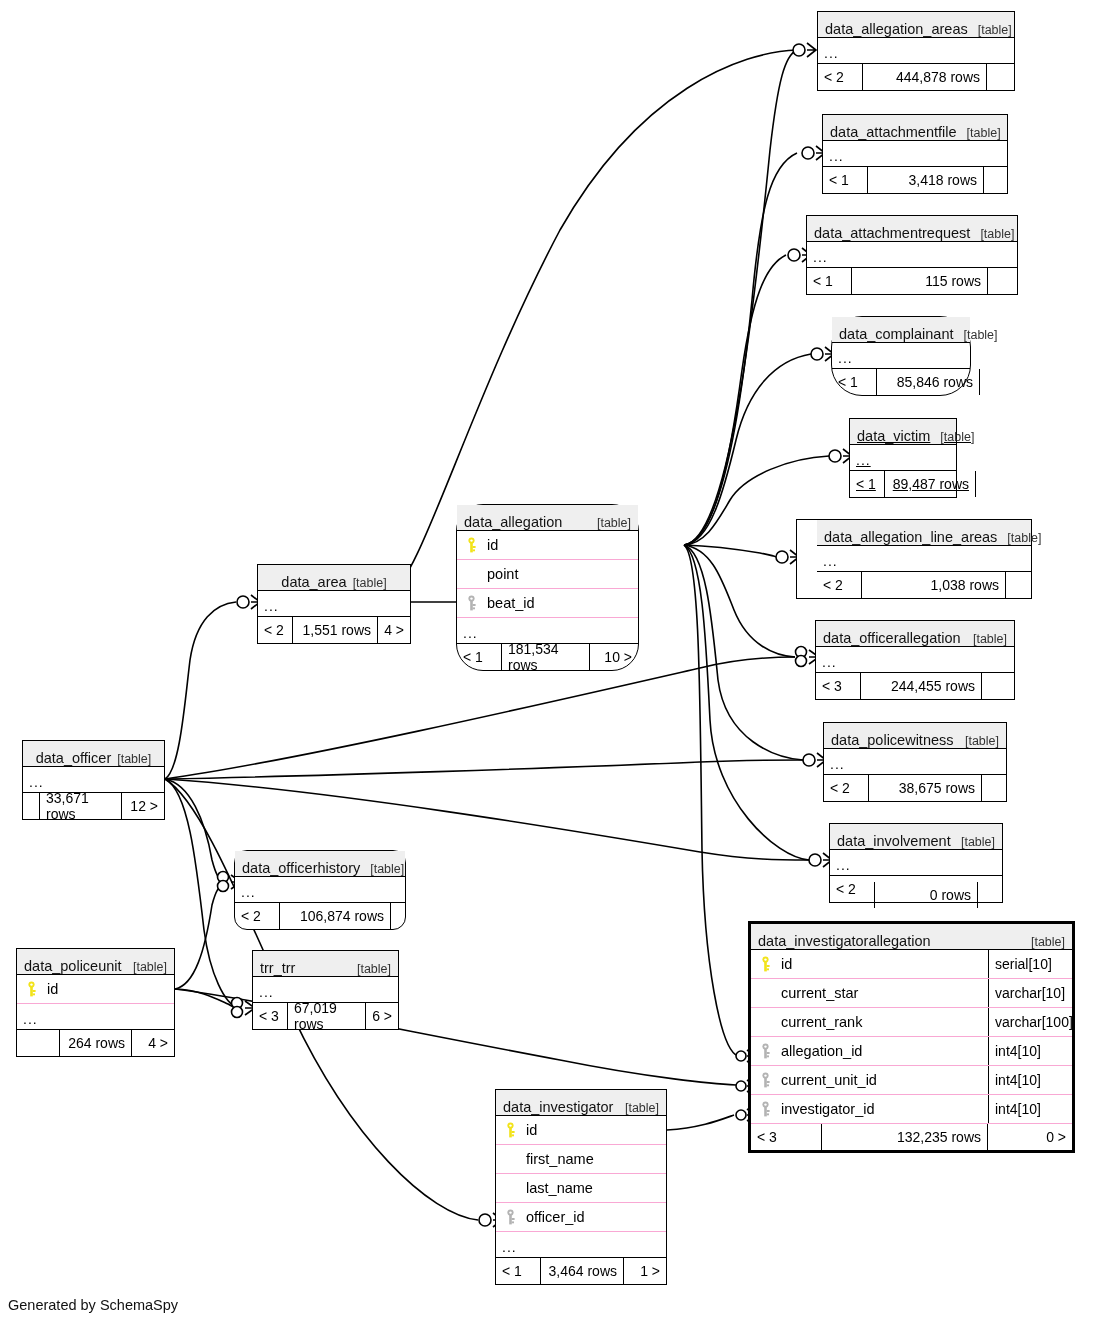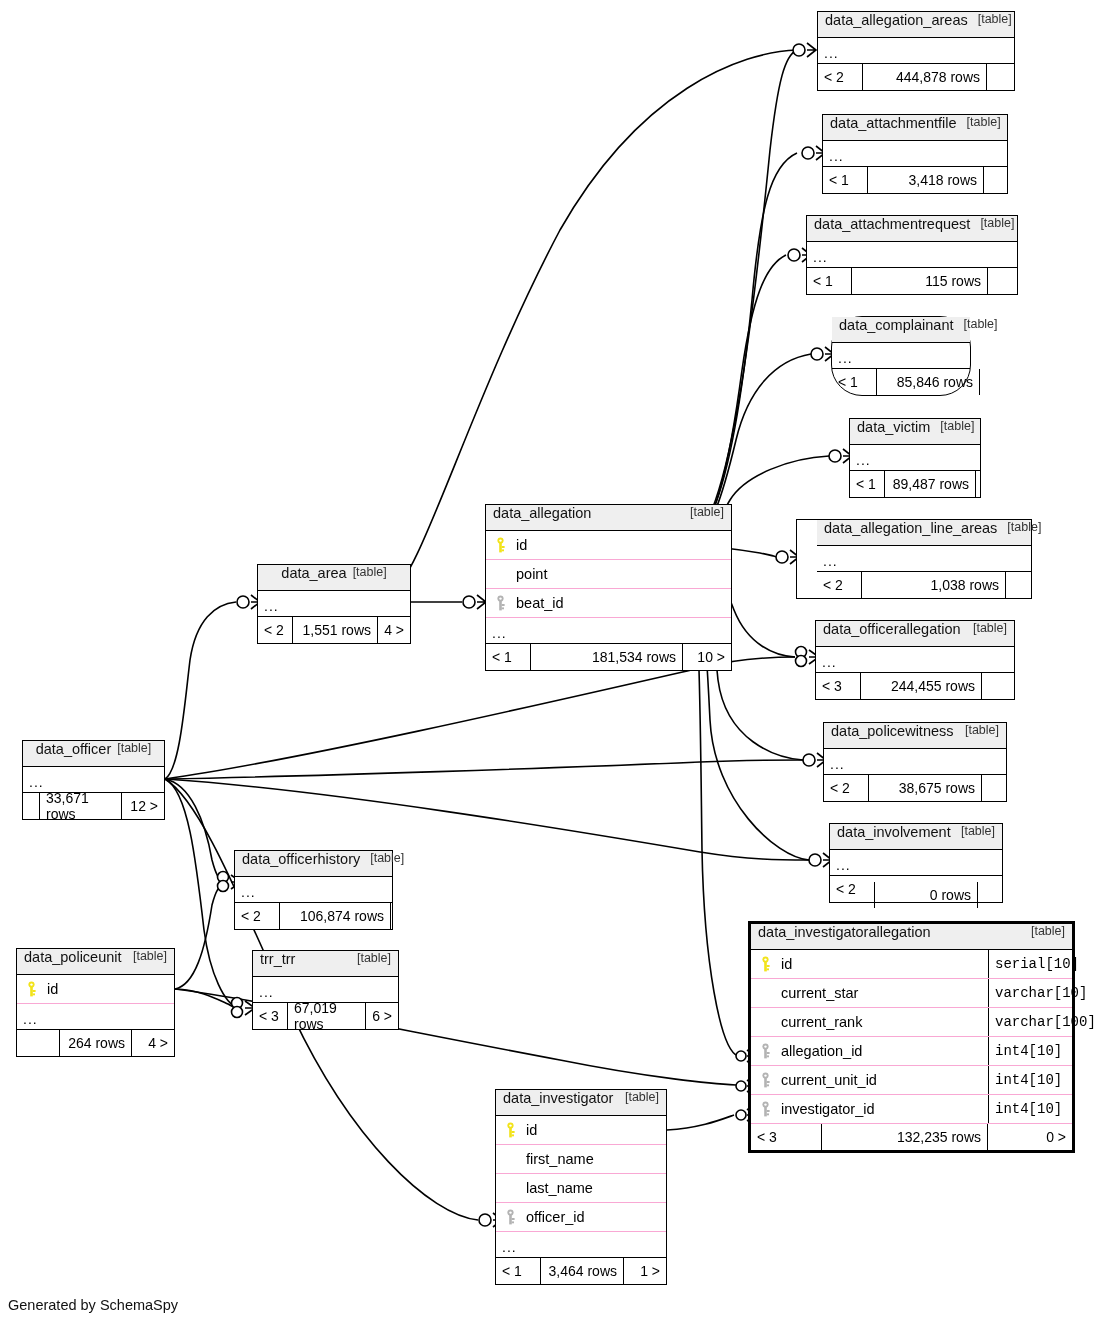--- a/index.html
+++ b/index.html
@@ -19,41 +19,41 @@
     font-size:14.5px;
     color:#000;
     z-index:5;
   }
   .tbl.focus{border:3px solid #000;}
 
   .thead{
     background:#efefef;
     border-bottom:1px solid #000;
     height:26px;
-    display:flex;align-items:flex-start;
+    display:flex;align-items:flex-end;
     padding:0 7px;
     box-sizing:border-box;
     white-space:nowrap;
   }
   .thead .tname{font-size:14.5px;color:#111;}
   .thead .ttag{font-size:12.5px;color:#333;margin-left:auto;padding-left:10px;}
   .thead.centered{justify-content:center;}
   .thead.centered .tname{margin-right:6px;}
   .thead.centered .ttag{margin-left:0;padding-left:0;}
 
   .col{
     height:29px;
     display:flex;align-items:center;
     border-bottom:1px solid #f9a8d4;
     box-sizing:border-box;
     white-space:nowrap;
   }
   .col:last-of-type{border-bottom:1px solid #000;}
   .colname{display:flex;align-items:center;padding-left:8px;flex:1;overflow:hidden;}
-  .coltype{border-left:1px solid #000;padding:0 6px;height:100%;display:flex;align-items:center;font-size:14px;box-sizing:border-box;font-family:Liberation Mono, monospace;}
+  .coltype{border-left:1px solid #000;padding:0 6px;height:100%;display:flex;align-items:center;font-size:14px;box-sizing:border-box;}
   .ell{height:26px;display:flex;align-items:flex-end;padding-left:6px;border-bottom:1px solid #000;box-sizing:border-box;
        font-size:14px;letter-spacing:1px;line-height:13px;padding-bottom:3px;}
 
   .key{width:13px;height:16px;margin-right:9px;flex:0 0 13px;display:inline-block;}
 
   .tfoot{
     height:26px;display:flex;align-items:center;box-sizing:border-box;
     font-size:14px;
   }
   .tfoot .fc{height:100%;display:flex;align-items:center;box-sizing:border-box;padding:0 6px;}
@@ -204,21 +204,21 @@
           <span class="tname">data_complainant</span>
           <span class="ttag">[table]</span>
         </div>
         <div class="ell">...</div>
         <div class="tfoot">
           <span class="fc fleft" style="width:44px;flex:0 0 44px">&lt; 1</span>
           <span class="fc fmid" style="width:104px;flex:0 0 104px;">85,846 rows</span>
           <span class="fc fright" style="flex:1"></span>
         </div>
       </div>
-      <div class="tbl" style="left: 849px; top: 418px; width: 132px;">
+      <div class="tbl" style="left: 849px; top: 418px; width: 108px; text-decoration: underline;">
         <div class="thead">
           <span class="tname">data_victim</span>
           <span class="ttag">[table]</span>
         </div>
         <div class="ell">...</div>
         <div class="tfoot">
           <span class="fc fleft" style="width:34px;flex:0 0 34px">&lt; 1</span>
           <span class="fc fmid" style="width:92px;flex:0 0 92px;">89,487 rows</span>
           <span class="fc fright" style="flex:1"></span>
         </div>
@@ -341,21 +341,21 @@
             <span>investigator_id</span>
           </span>
           <span class="coltype" style="width:84px">int4[10]</span>
         </div>
         <div class="tfoot">
           <span class="fc fleft" style="width:70px;flex:0 0 70px">&lt; 3</span>
           <span class="fc fmid" style="flex:1;">132,235 rows</span>
           <span class="fc fright" style="width:84px;flex:0 0 84px">0 &gt;</span>
         </div>
       </div>
-      <div class="tbl" style="left: 485px; top: 504px; width: 247px;">
+      <div class="tbl" style="left: 456px; top: 504px; width: 183px; border-radius: 27px;">
         <div class="thead">
           <span class="tname">data_allegation</span>
           <span class="ttag">[table]</span>
         </div>
         <div class="col">
           <span class="colname">
             <span class="key"><svg viewBox="0 0 13 16" width="13" height="16">
                 <circle cx="6.5" cy="3.6" r="3.1" fill="#f2e31a"></circle>
                 <rect x="5.2" y="5.2" width="2.6" height="10.2" fill="#f2e31a"></rect>
                 <rect x="7.6" y="9.0" width="3.0" height="2.0" fill="#f2e31a"></rect>
@@ -407,21 +407,21 @@
           <span class="tname">data_officer</span>
           <span class="ttag">[table]</span>
         </div>
         <div class="ell">...</div>
         <div class="tfoot">
           <span class="fc fleft" style="width:16px;flex:0 0 16px"></span>
           <span class="fc fmid" style="flex:1;">33,671 rows</span>
           <span class="fc fright" style="width:42px;flex:0 0 42px">12 &gt;</span>
         </div>
       </div>
-      <div class="tbl" style="left: 234px; top: 850px; width: 159px;">
+      <div class="tbl" style="left: 234px; top: 850px; width: 172px; border-radius: 13px;">
         <div class="thead">
           <span class="tname">data_officerhistory</span>
           <span class="ttag">[table]</span>
         </div>
         <div class="ell">...</div>
         <div class="tfoot">
           <span class="fc fleft" style="width:44px;flex:0 0 44px">&lt; 2</span>
           <span class="fc fmid" style="width:112px;flex:0 0 112px;">106,874 rows</span>
           <span class="fc fright" style="flex:1"></span>
         </div>

